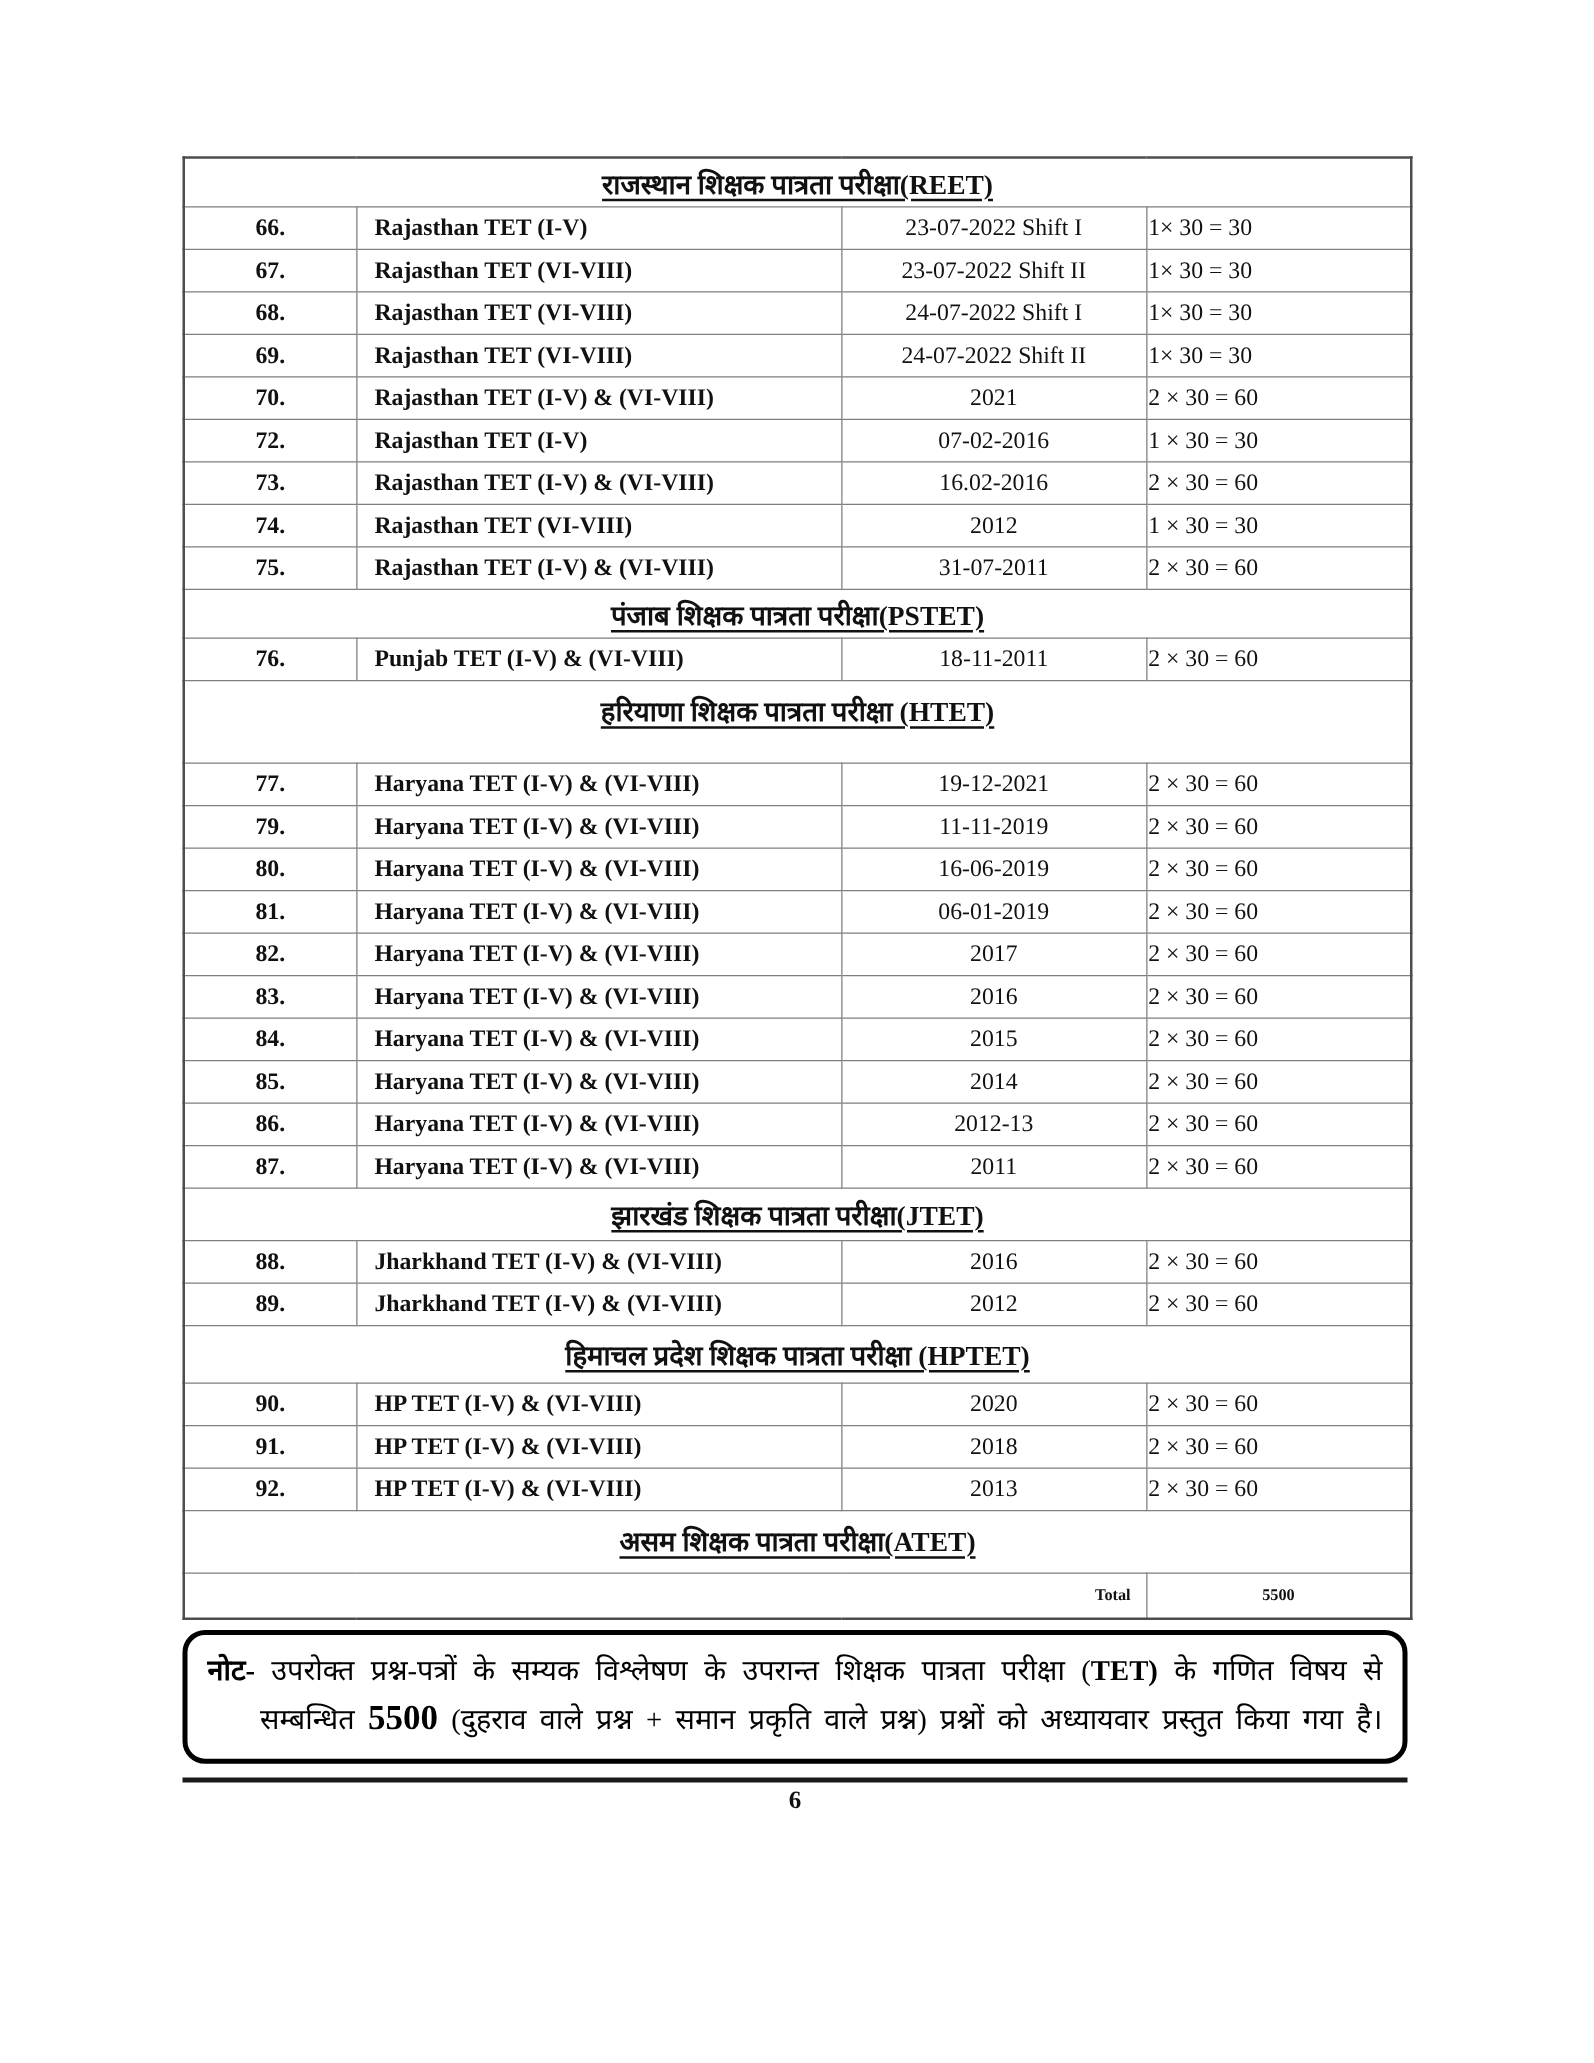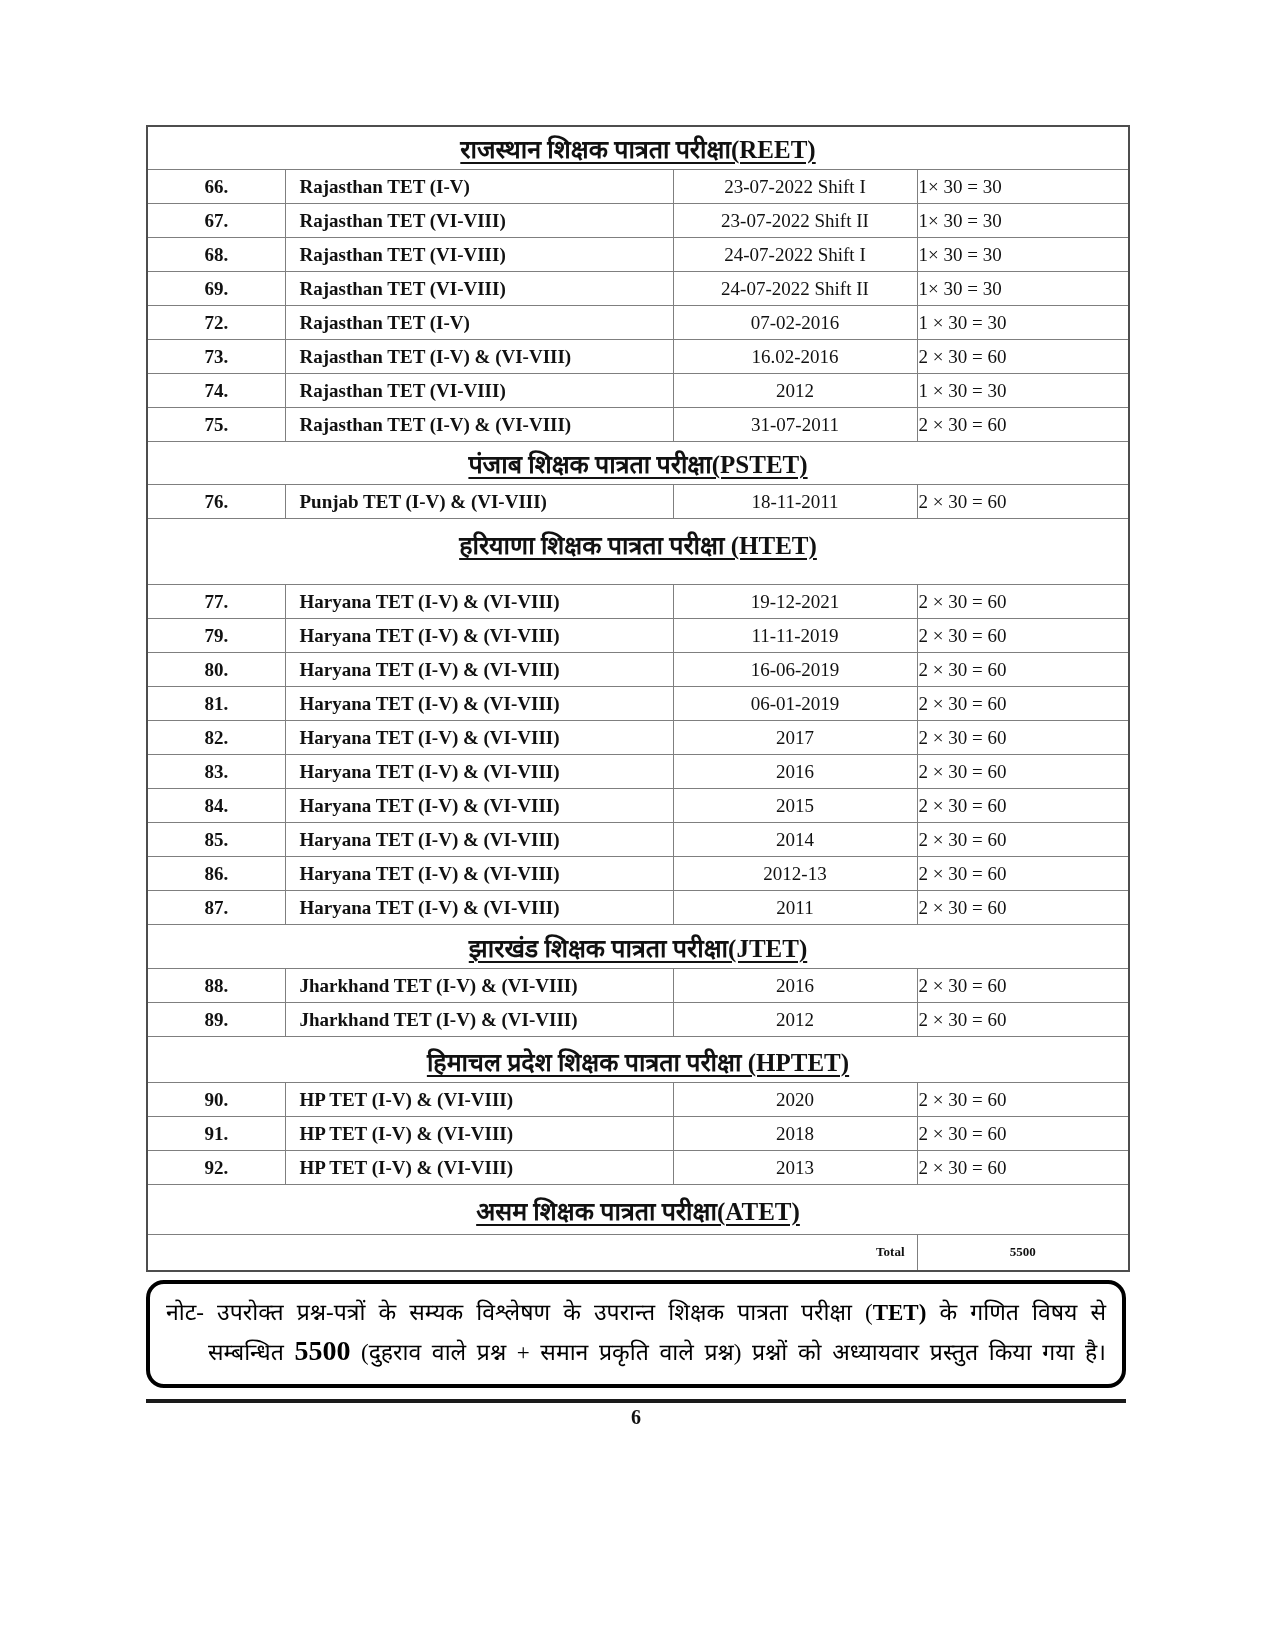--- a/index.html
+++ b/index.html
@@ -25,21 +25,21 @@
   }
   tr.data-row td{height:34px;vertical-align:middle;font-size:19px;}
   td.cell-serial{text-align:center;font-weight:bold;}
   td.cell-exam-name{text-align:left;padding-left:14px;font-weight:bold;}
   td.cell-date{text-align:center;margin-top:10px;}
   td.cell-question-count{text-align:left;}
   
   tr.section-row td{
     text-align:center;
     font-weight:bold;
-    font-size:25px;
+    font-size:22px;
     vertical-align:middle;
     padding:4px 0;
   }
   .section-title{
     text-decoration:underline;
     text-decoration-thickness:1.5px;
     text-underline-offset:4px;
   }
   tr.sec-0 td{height:38px;}
   tr.sec-1 td{height:36px;}
@@ -61,21 +61,21 @@
     padding:10px 16px 12px 16px;
     font-size:23px;
     line-height:38px;
     color:#000;
   }
   .note-line{
     text-align:justify;
     text-align-last:justify;
   }
   .note-line-2{padding-left:42px;}
-  .note-label{font-weight:normal;}
+  .note-label{font-weight:bold;}
   .note-bold{font-weight:bold;}
   .note-big{font-weight:bold;font-size:28px;}
   
   .footer-rule{
     margin:11px 0 0 146px;
     width:980px;height:4px;
     background:#1a1a1a;
   }
   .page-number{
     margin-left:146px;
@@ -118,20 +118,26 @@
           <td class="cell-serial">68.</td>
           <td class="cell-exam-name">Rajasthan TET (VI-VIII)</td>
           <td class="cell-date">24-07-2022 Shift I</td>
           <td class="cell-question-count">1× 30 = 30</td>
         </tr>
         <tr class="data-row">
           <td class="cell-serial">69.</td>
           <td class="cell-exam-name">Rajasthan TET (VI-VIII)</td>
           <td class="cell-date">24-07-2022 Shift II</td>
           <td class="cell-question-count">1× 30 = 30</td>
+        </tr>
+        <tr class="data-row">
+          <td class="cell-serial">70.</td>
+          <td class="cell-exam-name">Rajasthan TET (I-V) &amp; (VI-VIII)</td>
+          <td class="cell-date">2021</td>
+          <td class="cell-question-count">2 × 30 = 60</td>
         </tr>
         <tr class="data-row">
           <td class="cell-serial">72.</td>
           <td class="cell-exam-name">Rajasthan TET (I-V)</td>
           <td class="cell-date">07-02-2016</td>
           <td class="cell-question-count">1 × 30 = 30</td>
         </tr>
         <tr class="data-row">
           <td class="cell-serial">73.</td>
           <td class="cell-exam-name">Rajasthan TET (I-V) &amp; (VI-VIII)</td>

